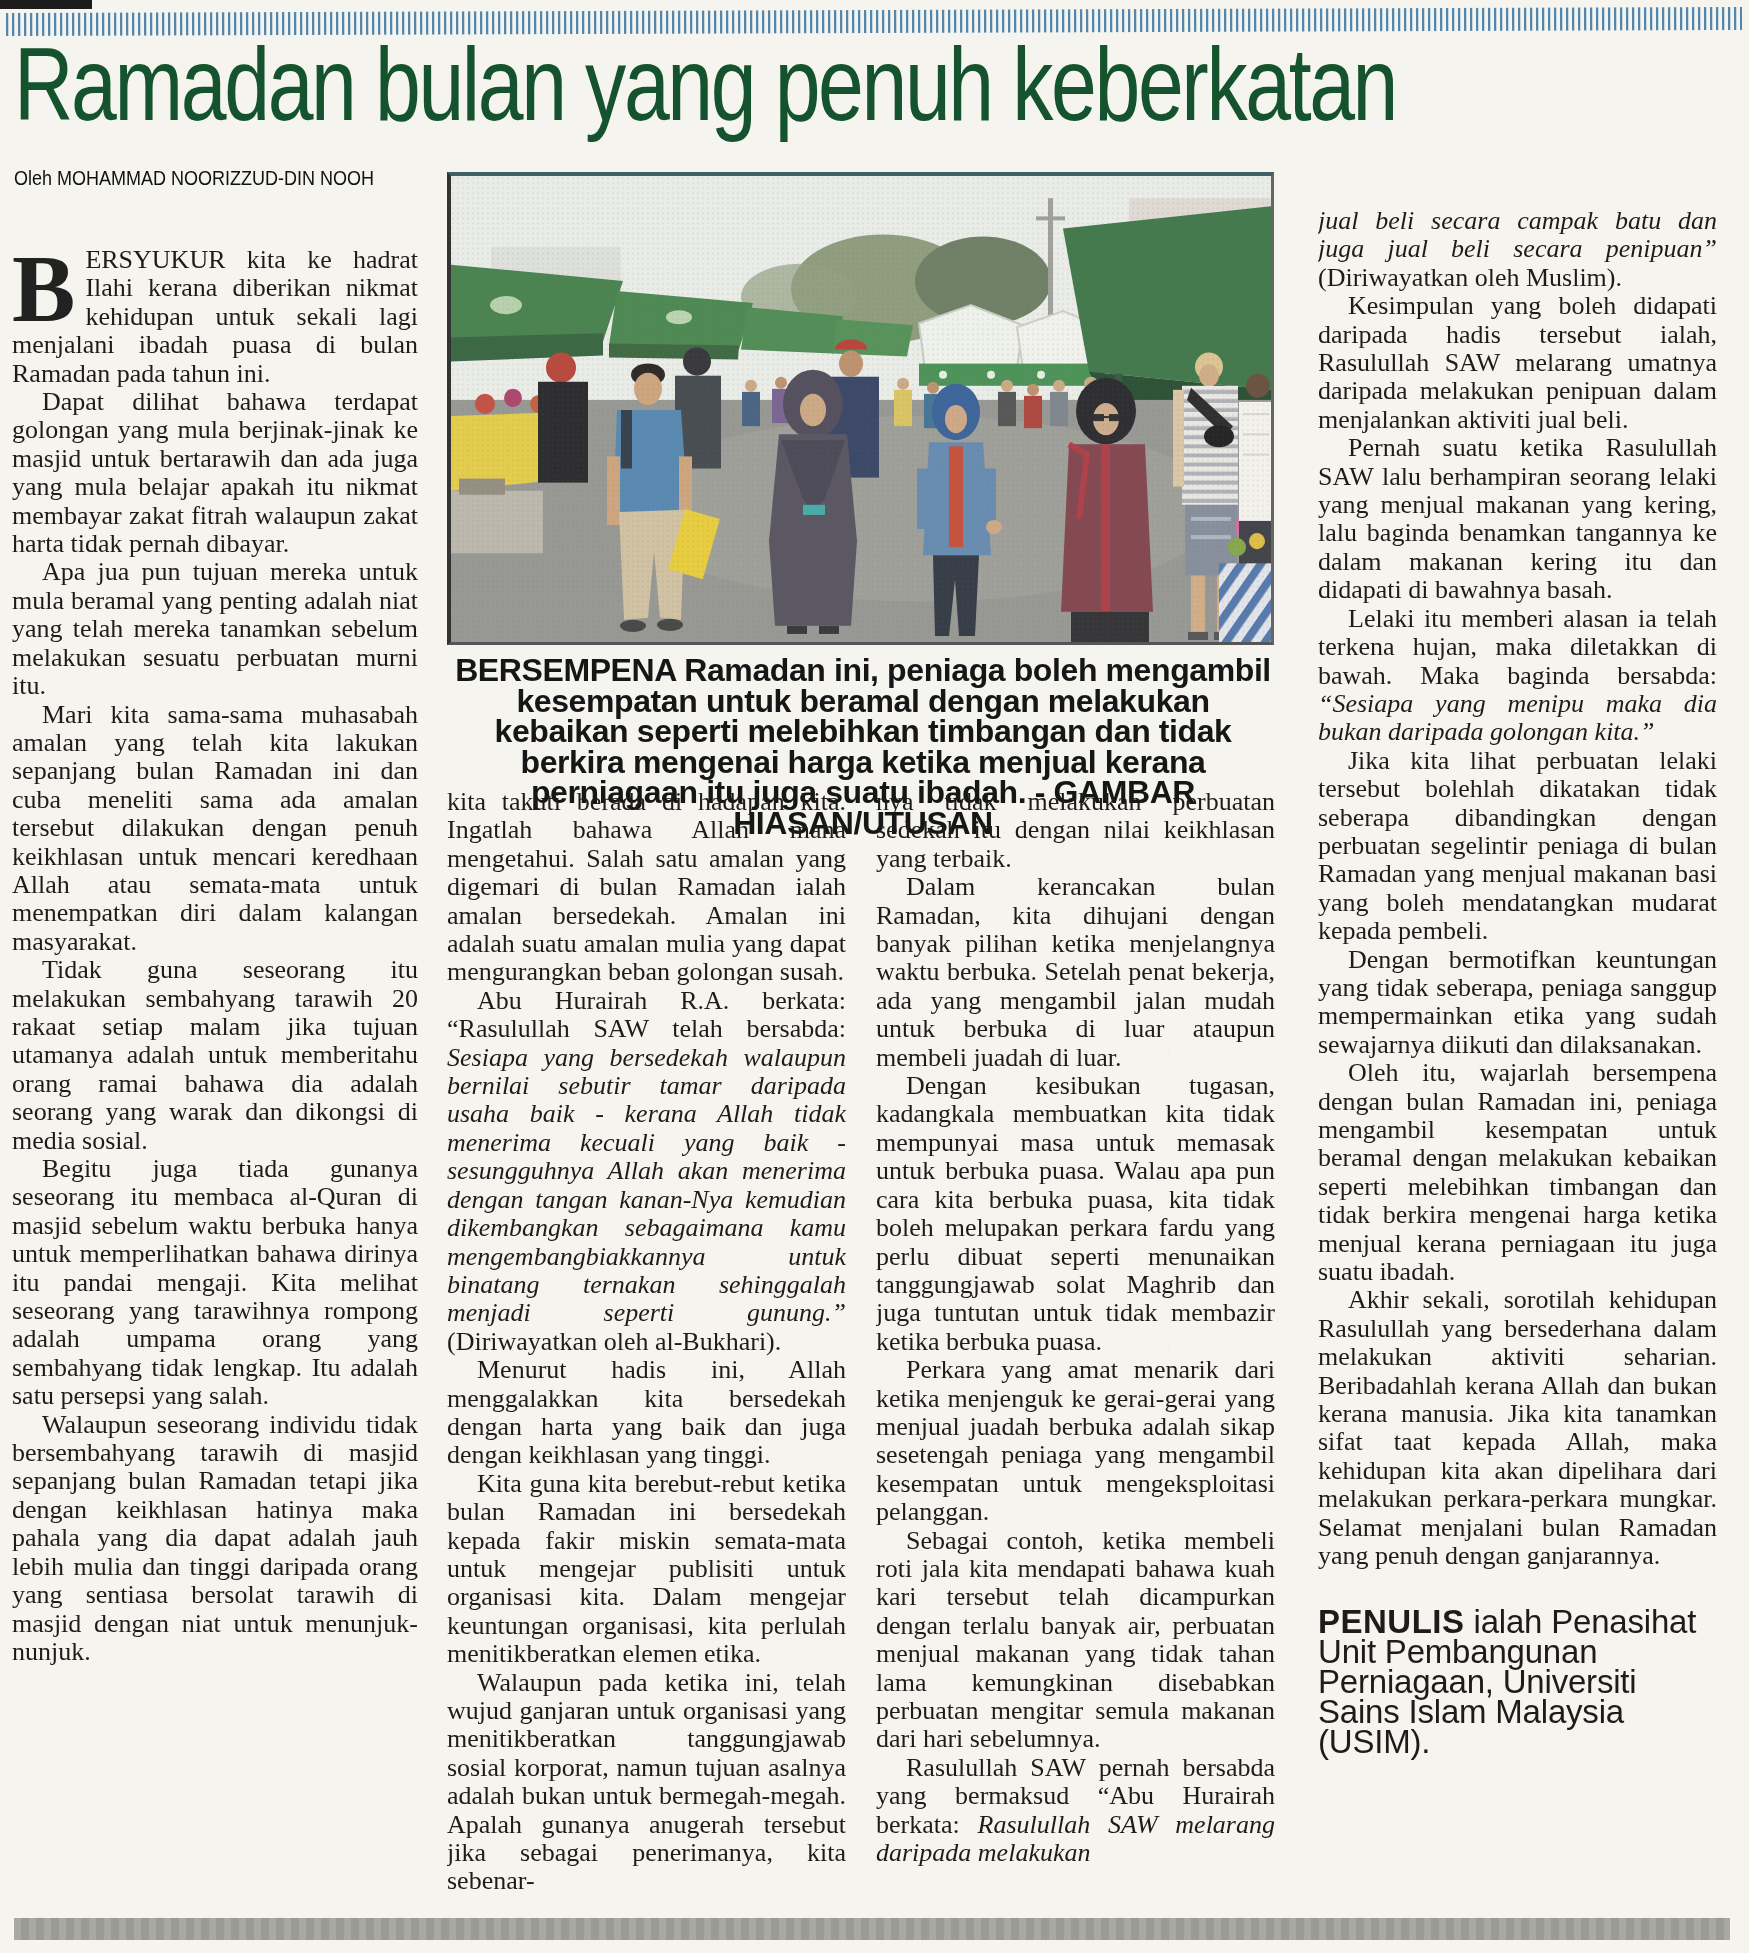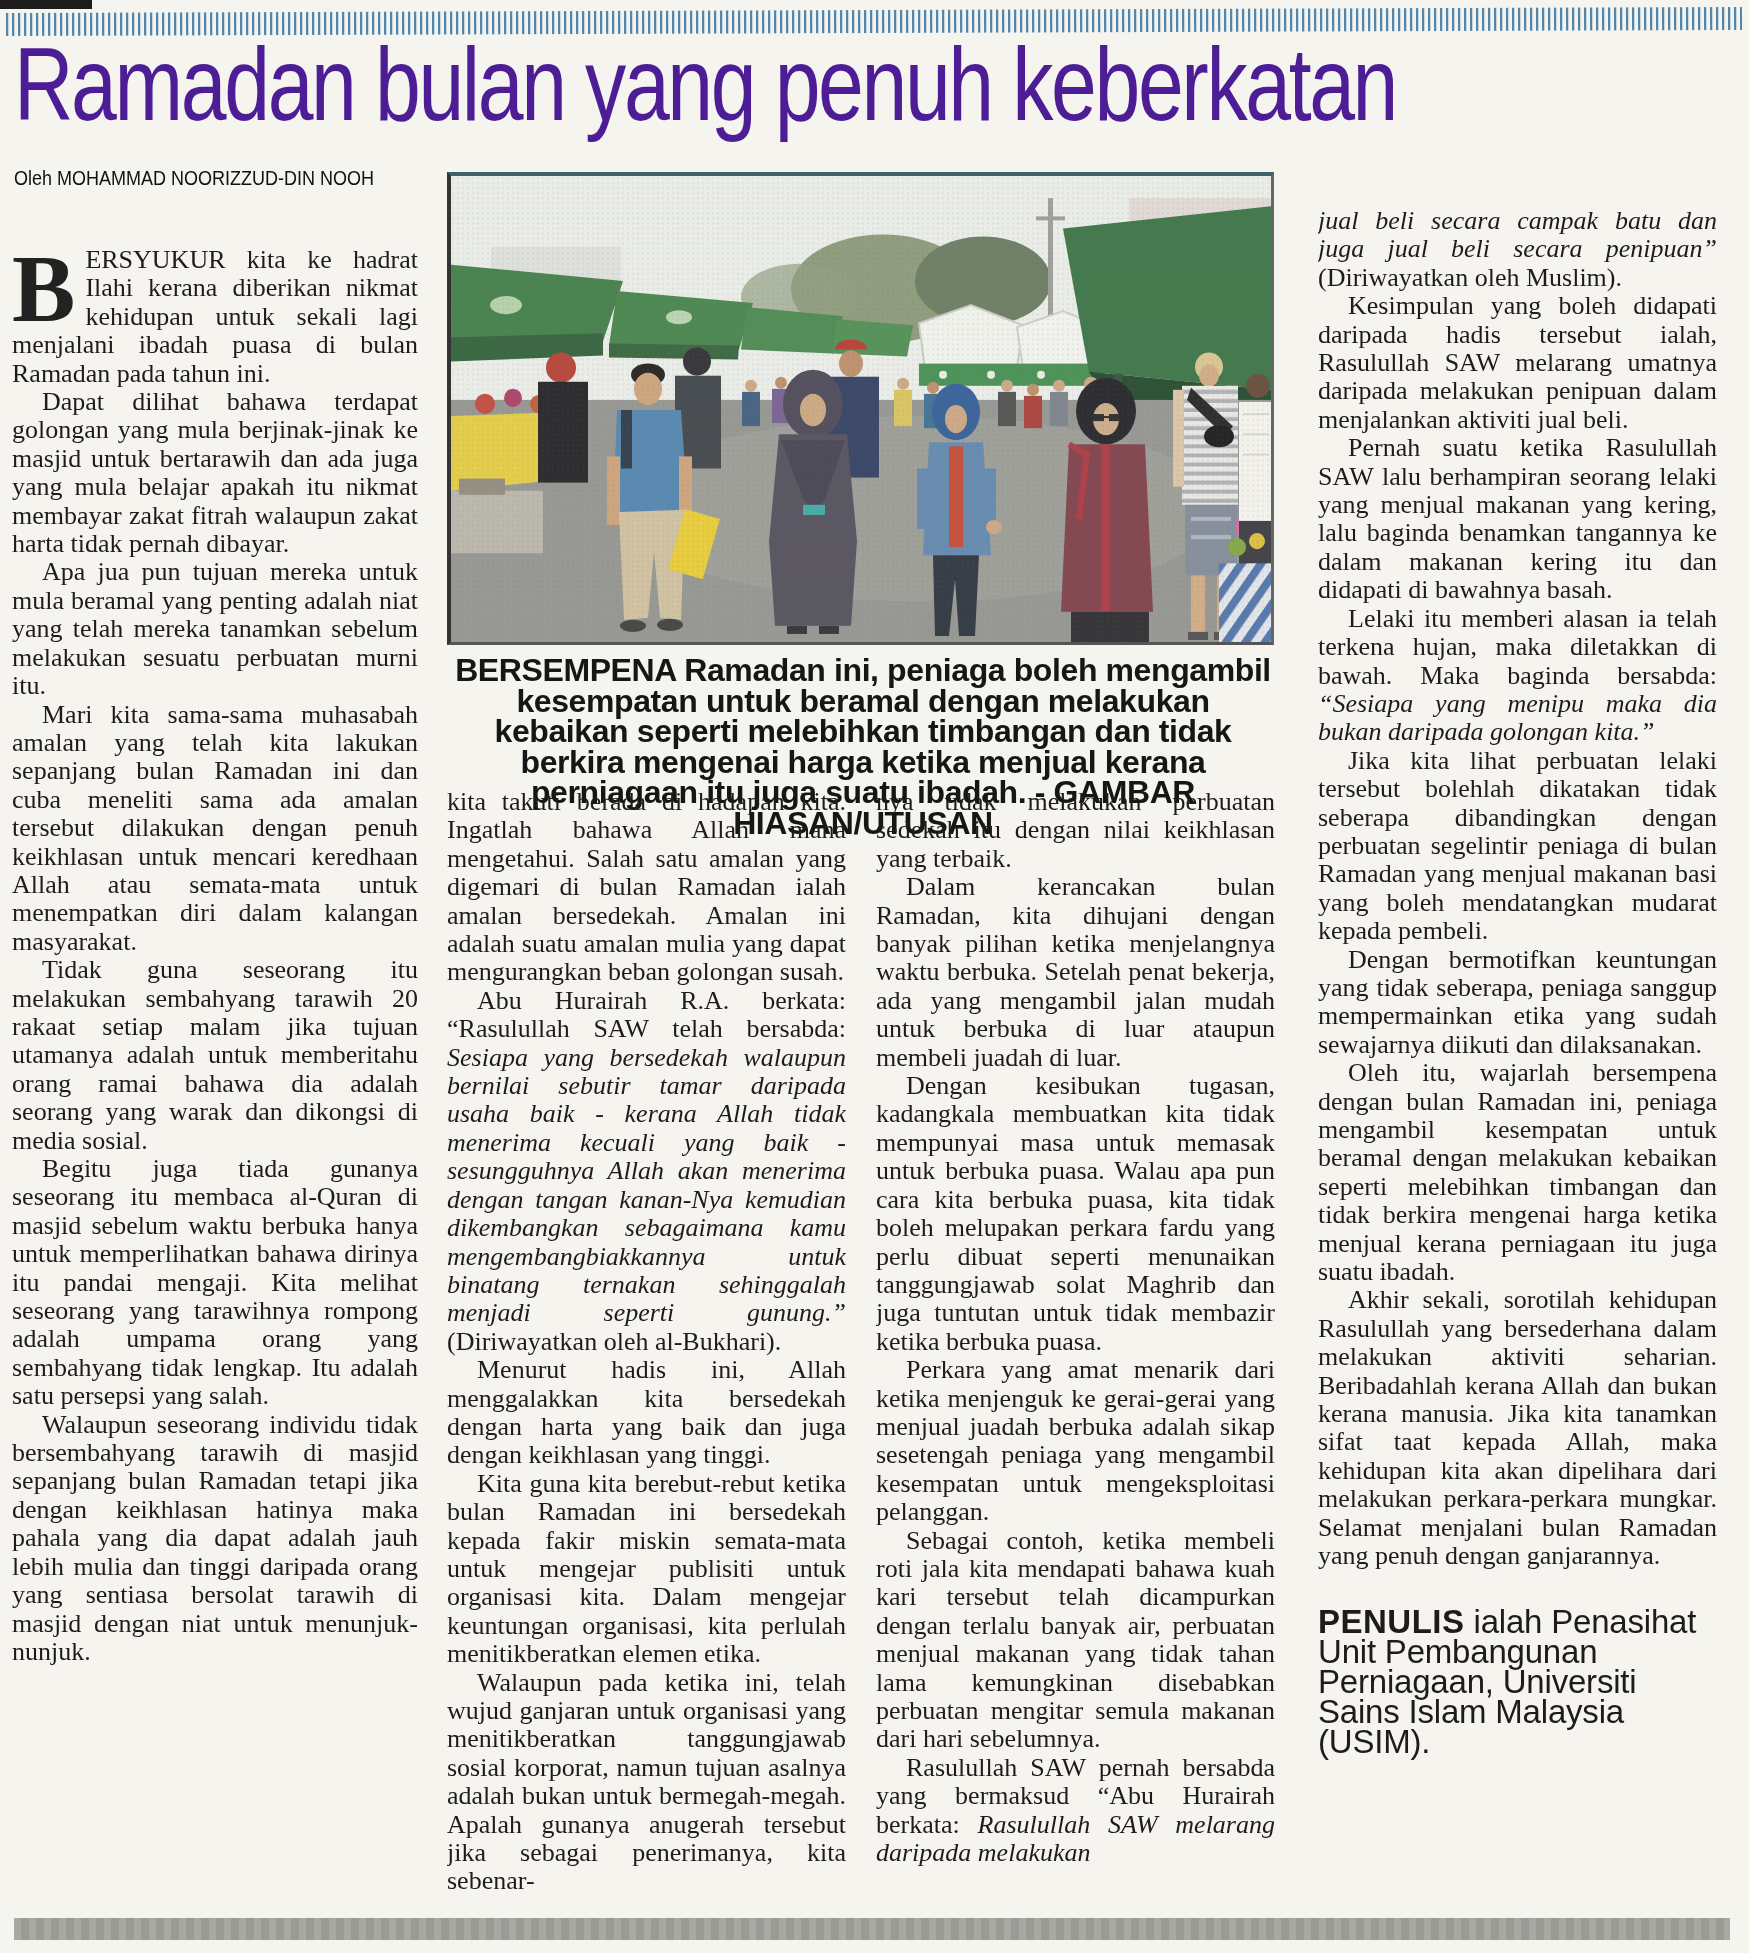--- a/index.html
+++ b/index.html
@@ -21,21 +21,21 @@
     background:repeating-linear-gradient(90deg,
       rgba(74,128,166,0.95) 0 2px,
       rgba(74,128,166,0.25) 2px 3px,
       rgba(245,248,250,0) 3px 6px);
     transform:rotate(-0.2deg);
     filter:blur(0.4px);
   }
   .headline{
     position:absolute;left:14px;top:26px;margin:0;
     font-family:"Liberation Sans", sans-serif;
-    font-weight:300;color:#4c1d95;
+    font-weight:300;color:#14532d;
     font-size:103px;line-height:118px;letter-spacing:-3px;
     white-space:nowrap;
   }
   .headline .cond{display:inline-block;transform:scaleX(0.8);transform-origin:0 50%;}
   .byline{
     position:absolute;left:14px;top:165px;width:420px;
     font-family:"Liberation Sans", sans-serif;font-weight:normal;
     font-size:20px;line-height:27px;color:#111;
   }
   .byline .cond2{display:inline-block;transform:scaleX(0.9);transform-origin:0 0;width:111%;}

